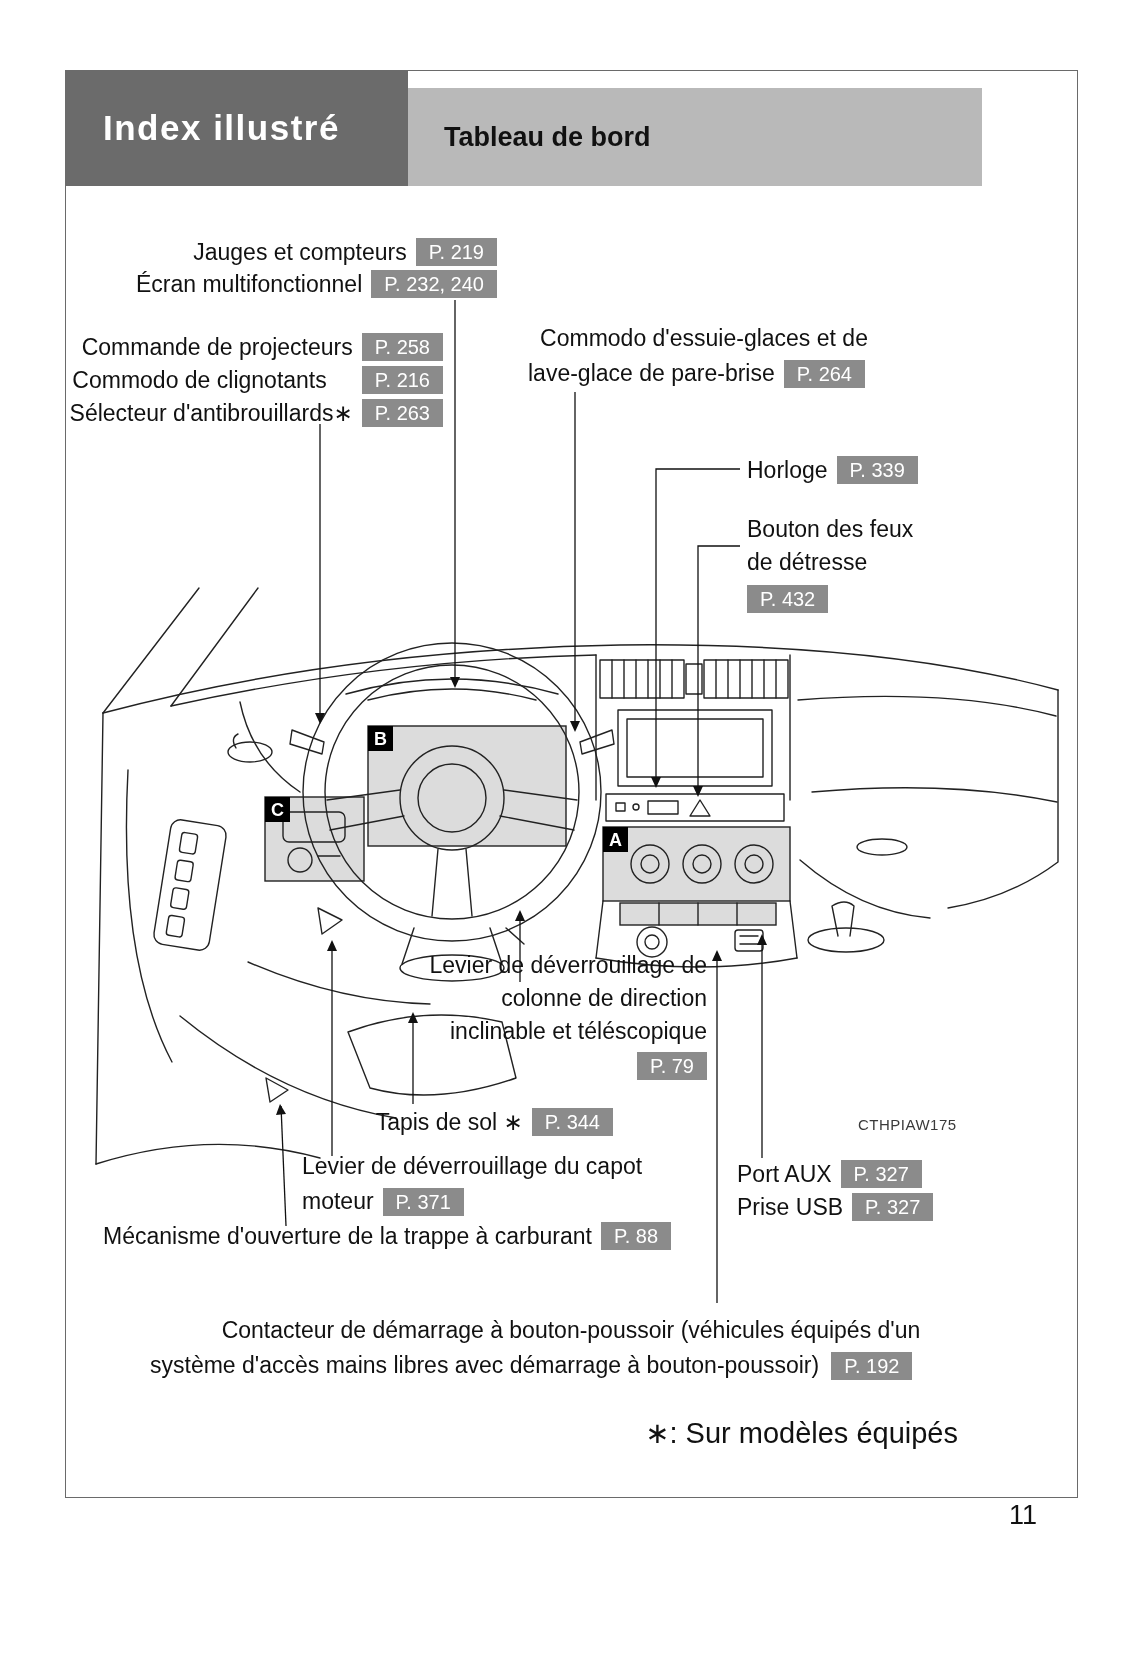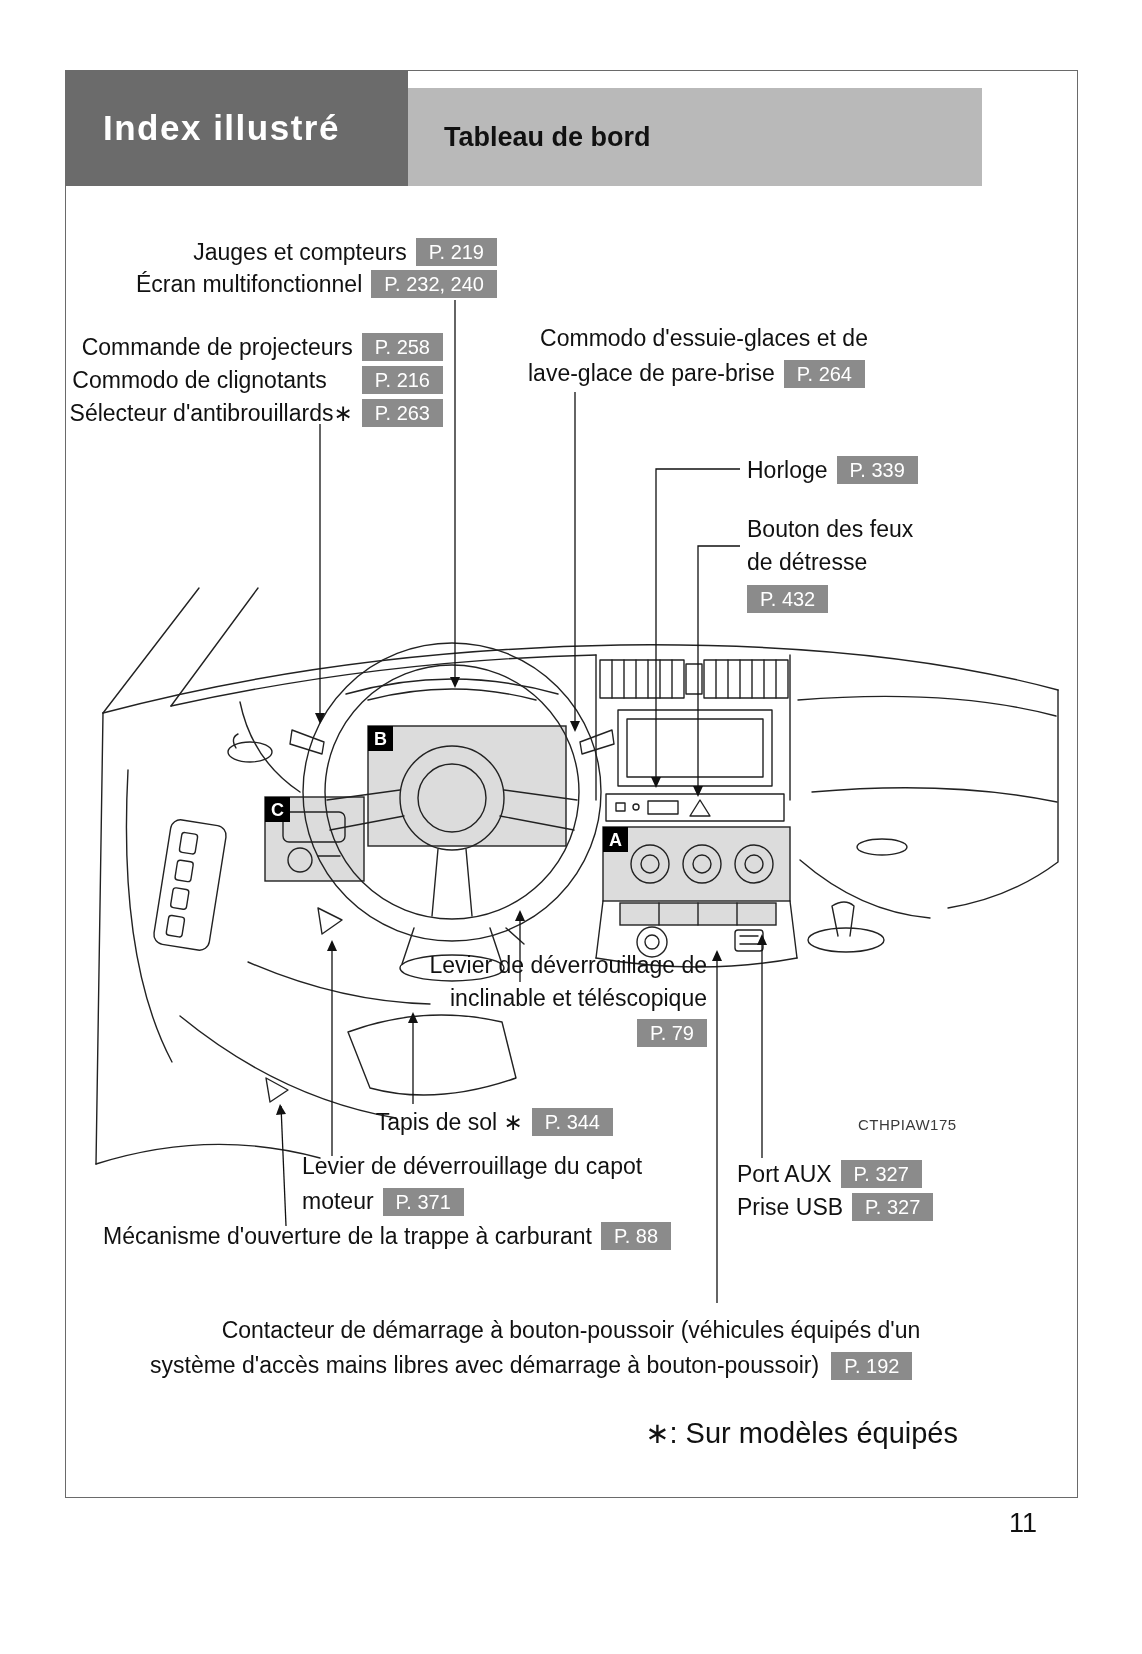--- a/index.html
+++ b/index.html
@@ -65,21 +65,21 @@
   }
   .inline-row { display: flex; align-items: center; gap: 9px; }
   .inline-row.center { justify-content: flex-start; }
   .figcode {
     position: absolute;
     font-size: 15px;
     color: #3a3a3a;
     letter-spacing: 0.5px;
   }
   .footnote { position: absolute; font-size: 29px; }
-  .pagenum { position: absolute; font-size: 27px; margin-top: 8px; }
+  .pagenum { position: absolute; font-size: 27px; }
   svg.art { position: absolute; left: 0; top: 0; pointer-events: none; }
 </style>
 </head>
 <body>
 
 <div class="page">
 
   <div class="border-frame"></div>
 
   <div class="hdr-dark">
@@ -279,20 +279,21 @@
   </div>
 
   <div class="block" style="left:747px; top:513px;">
     <div>Bouton des feux</div>
     <div>de détresse</div>
     <span class="badge" style="margin-top:6px;">P. 432</span>
   </div>
 
   <div class="block right" style="right:435px; top:949px;">
     <div>Levier de déverrouillage de</div>
+    <div>colonne de direction</div>
     <div>inclinable et téléscopique</div>
     <span class="badge" style="margin-top:4px;">P. 79</span>
   </div>
 
   <div class="row" style="right:529px; top:1108px;">
     <span>Tapis de sol ∗</span>
     <span class="badge">P. 344</span>
   </div>
 
   <div class="figcode" style="left:858px; top:1116px;">CTHPIAW175</div>

